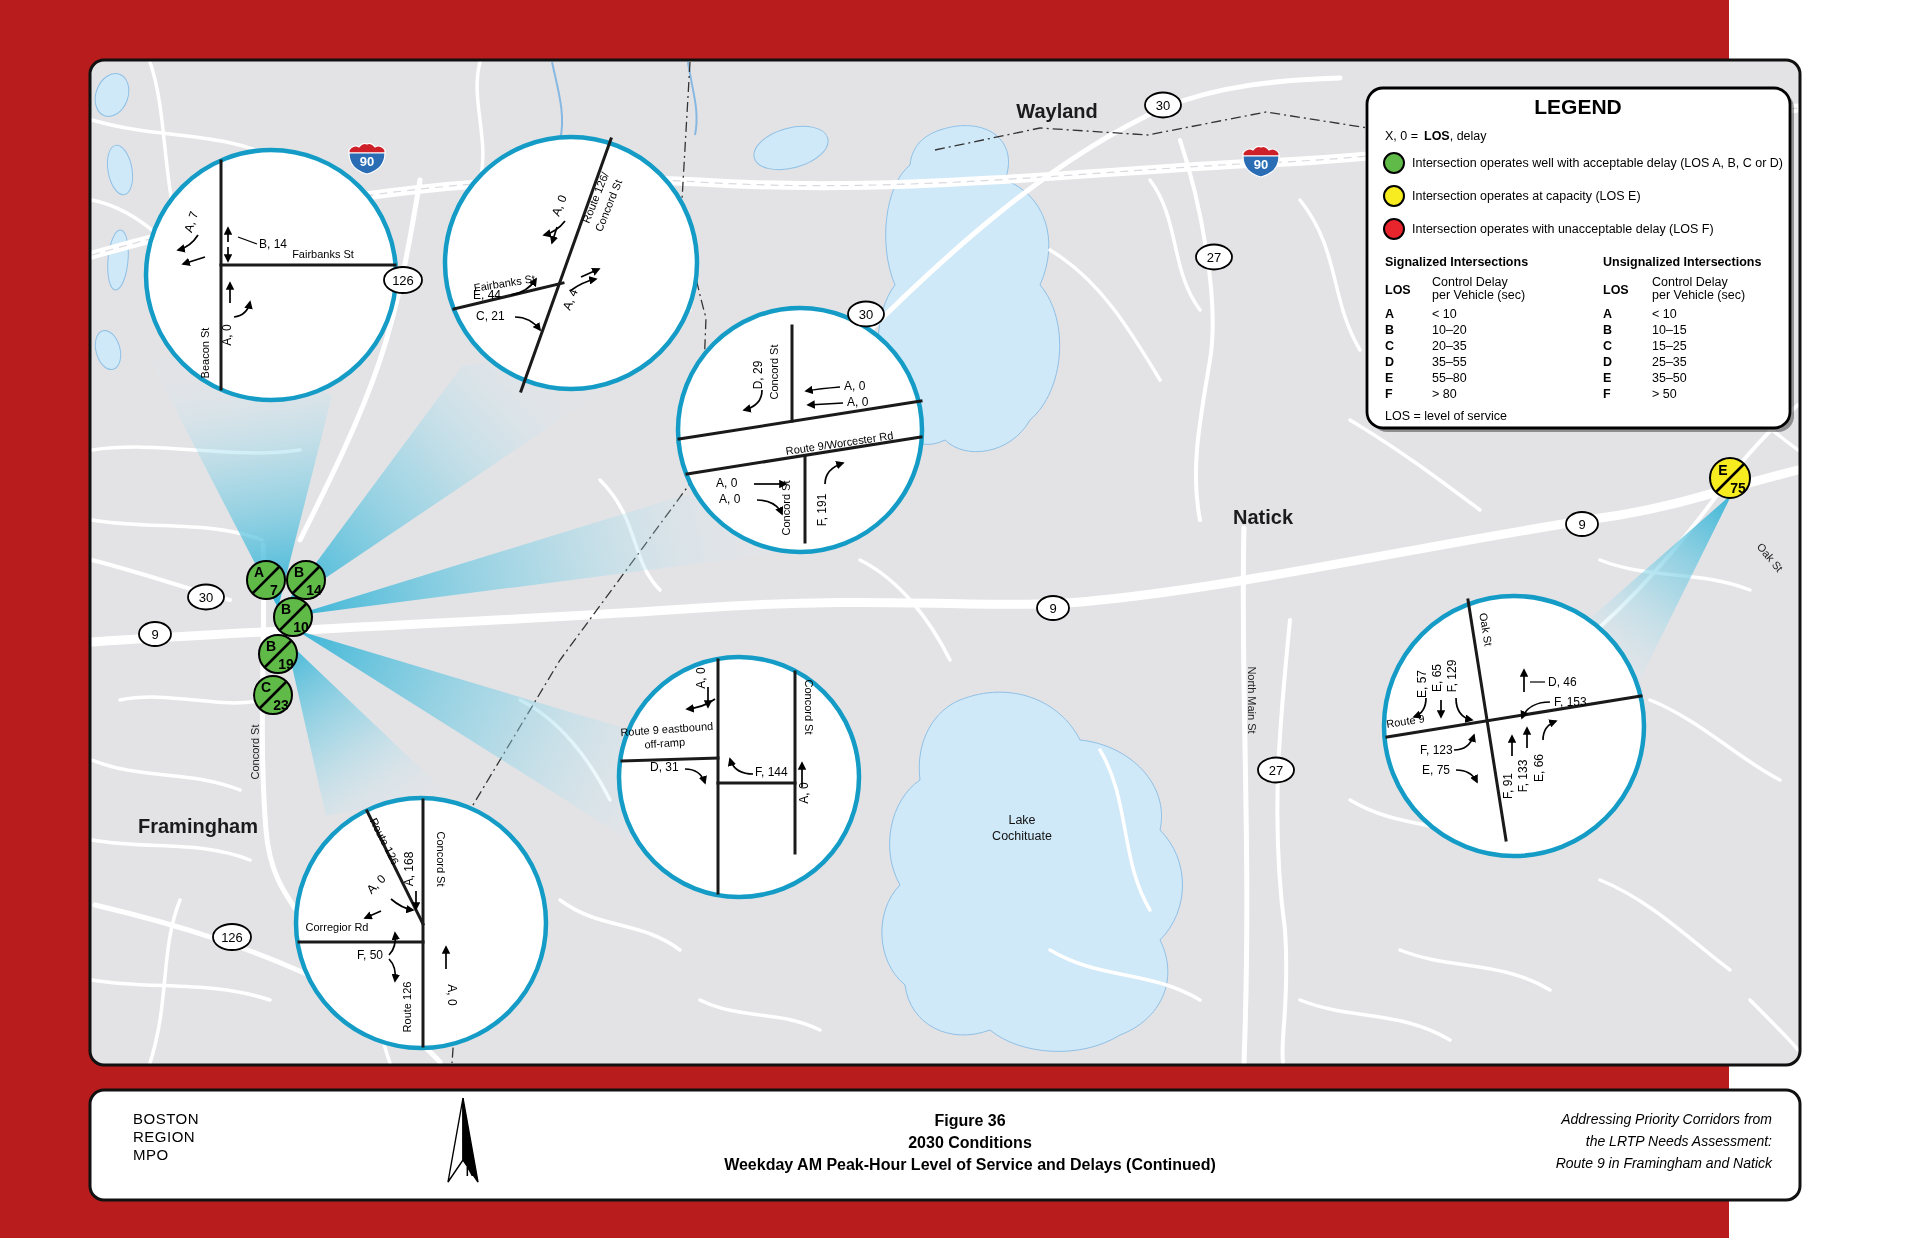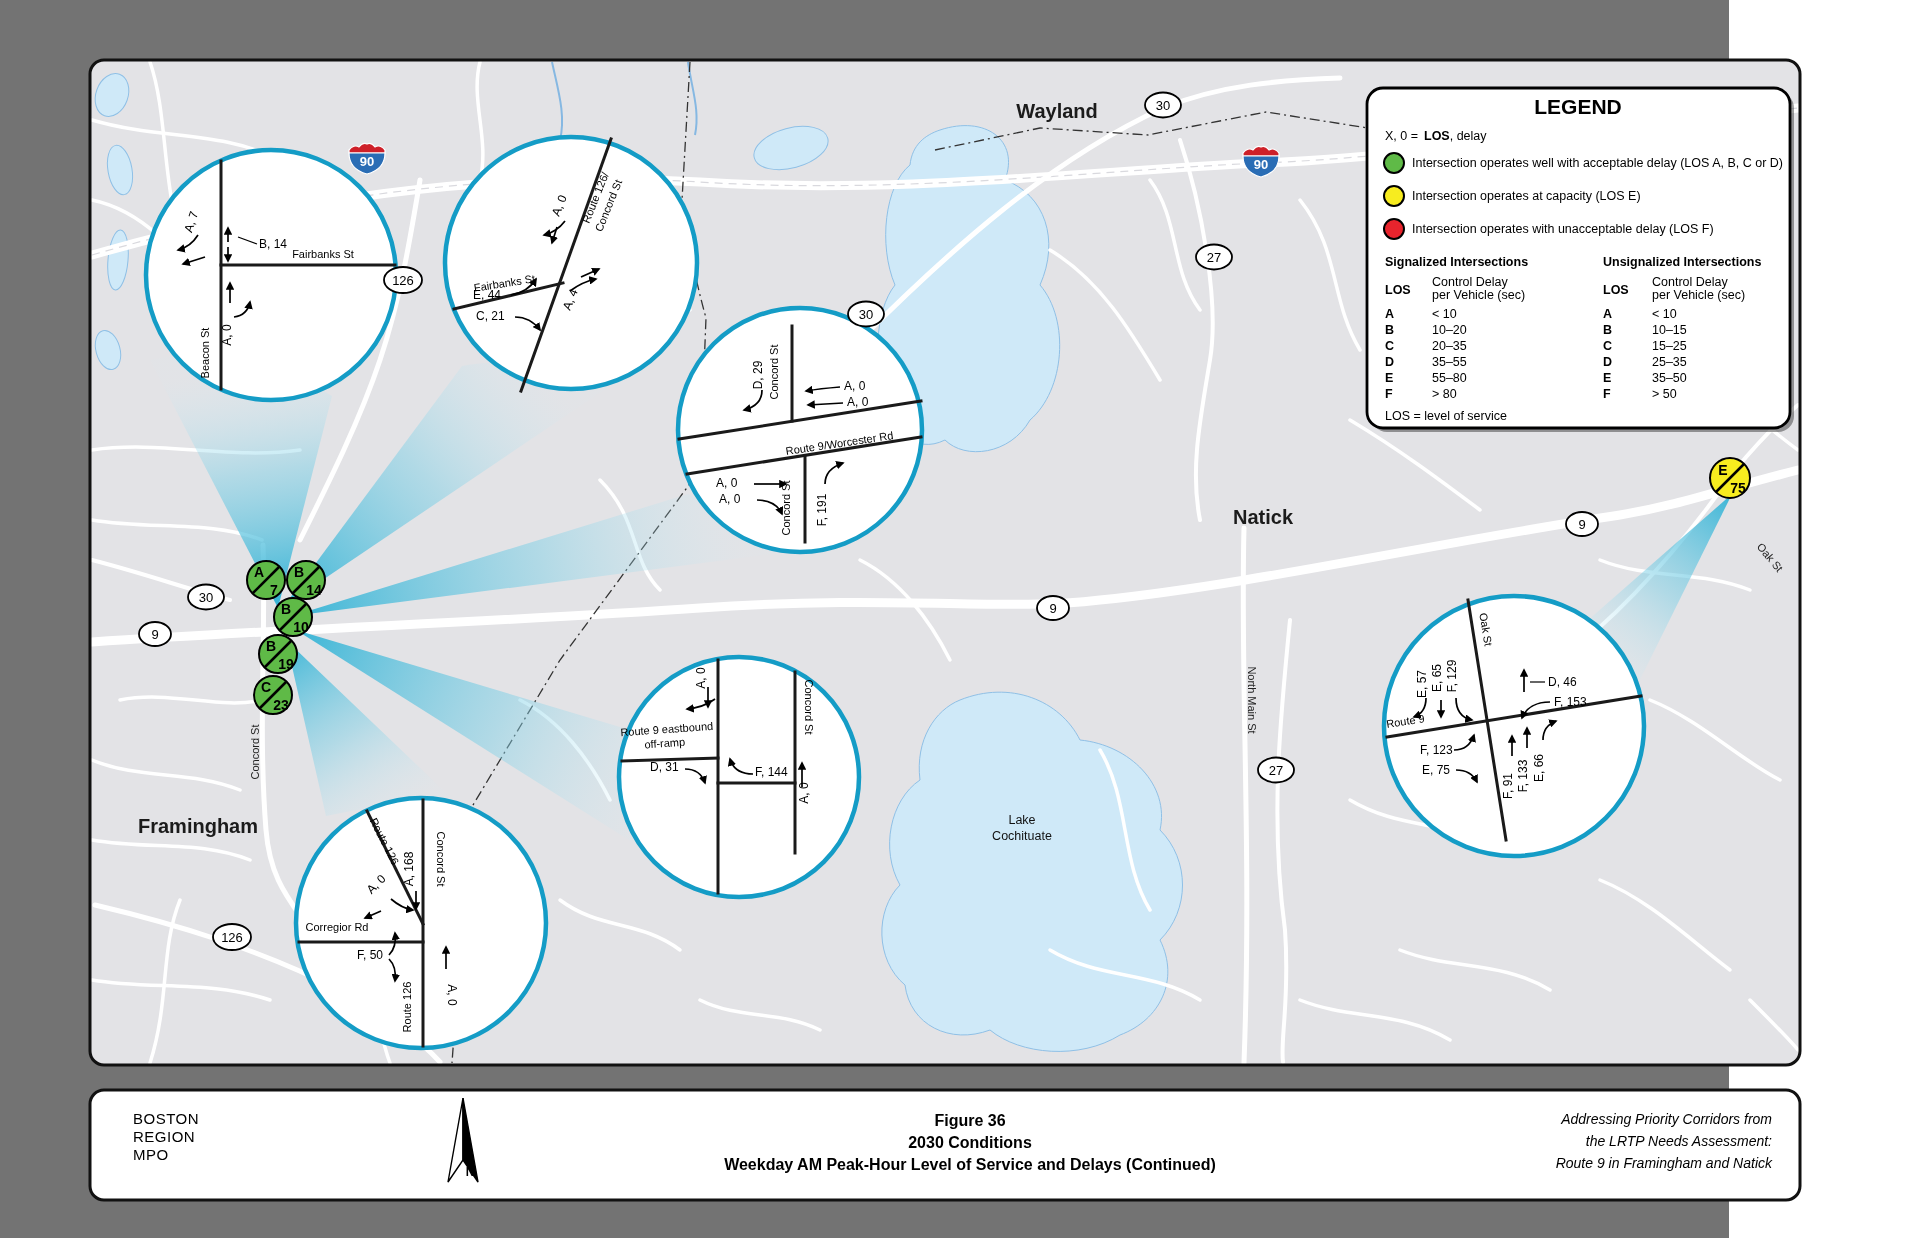--- a/index.html
+++ b/index.html
@@ -1,16 +1,16 @@
 <!DOCTYPE html>
 <html><head>
 <meta charset="utf-8">
 <style>
   html,body{margin:0;padding:0;background:#fff}
-  .page{position:relative;width:1729px;height:1238px;background:#737373;font-family:"Liberation Sans",sans-serif}
+  .page{position:relative;width:1729px;height:1238px;background:#b91c1c;font-family:"Liberation Sans",sans-serif}
   svg text{font-family:"Liberation Sans",sans-serif;fill:#000}
   .town{font-size:20px;font-weight:bold;fill:#1b1b1b}
   .rd{font-size:11px;fill:#222}
   .lk{font-size:12.5px;fill:#111;text-anchor:middle}
   .sh{font-size:13px;text-anchor:middle}
   .ish{font-size:13px;font-weight:bold;fill:#fff;text-anchor:middle}
   .cl{font-size:12px}
   .cs{font-size:11px}
   .am{text-anchor:middle}
   .bl{font-size:14px;font-weight:bold;text-anchor:middle}

